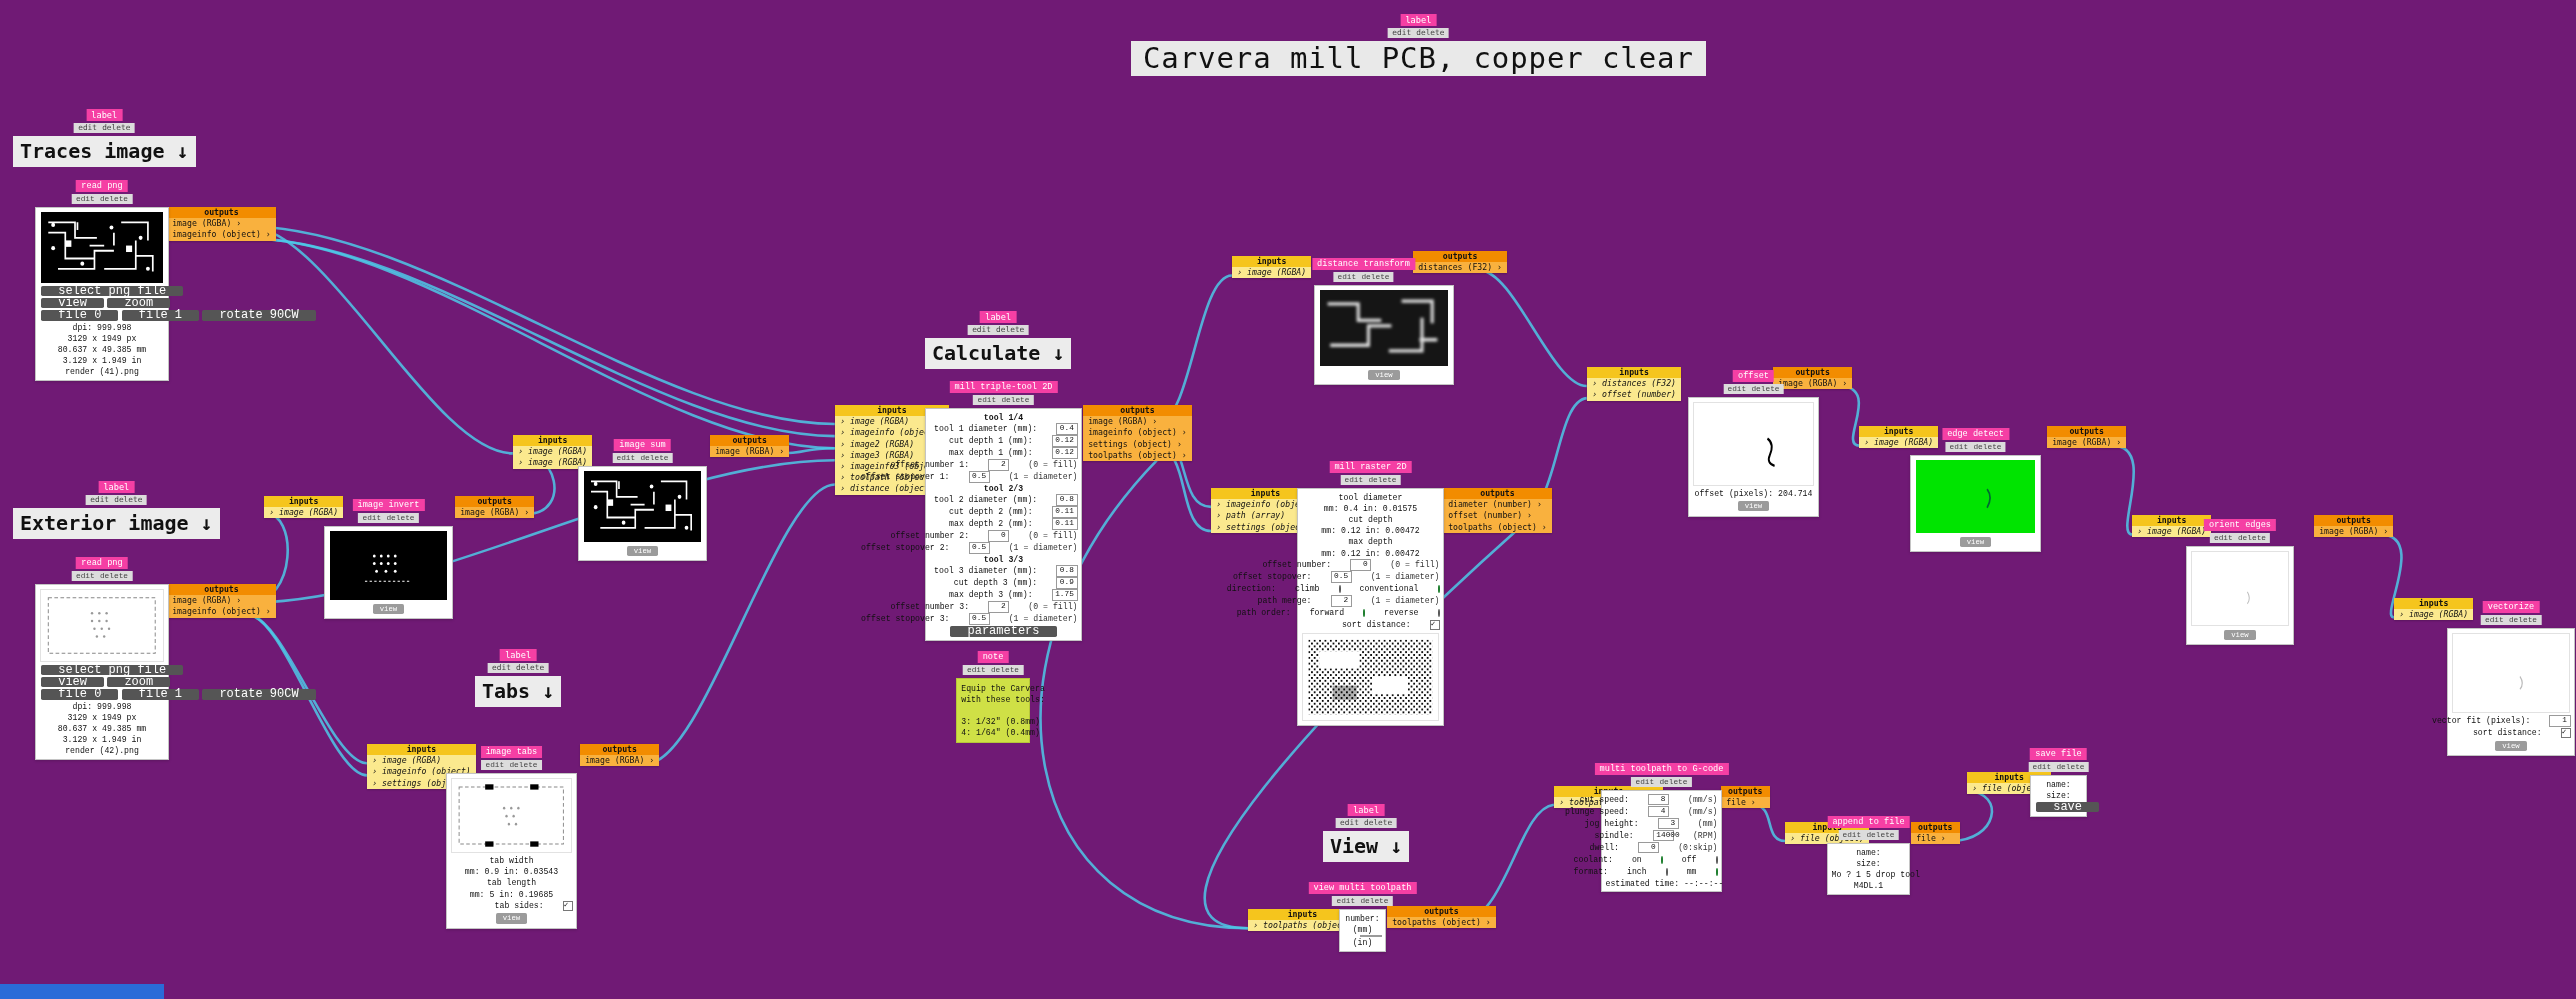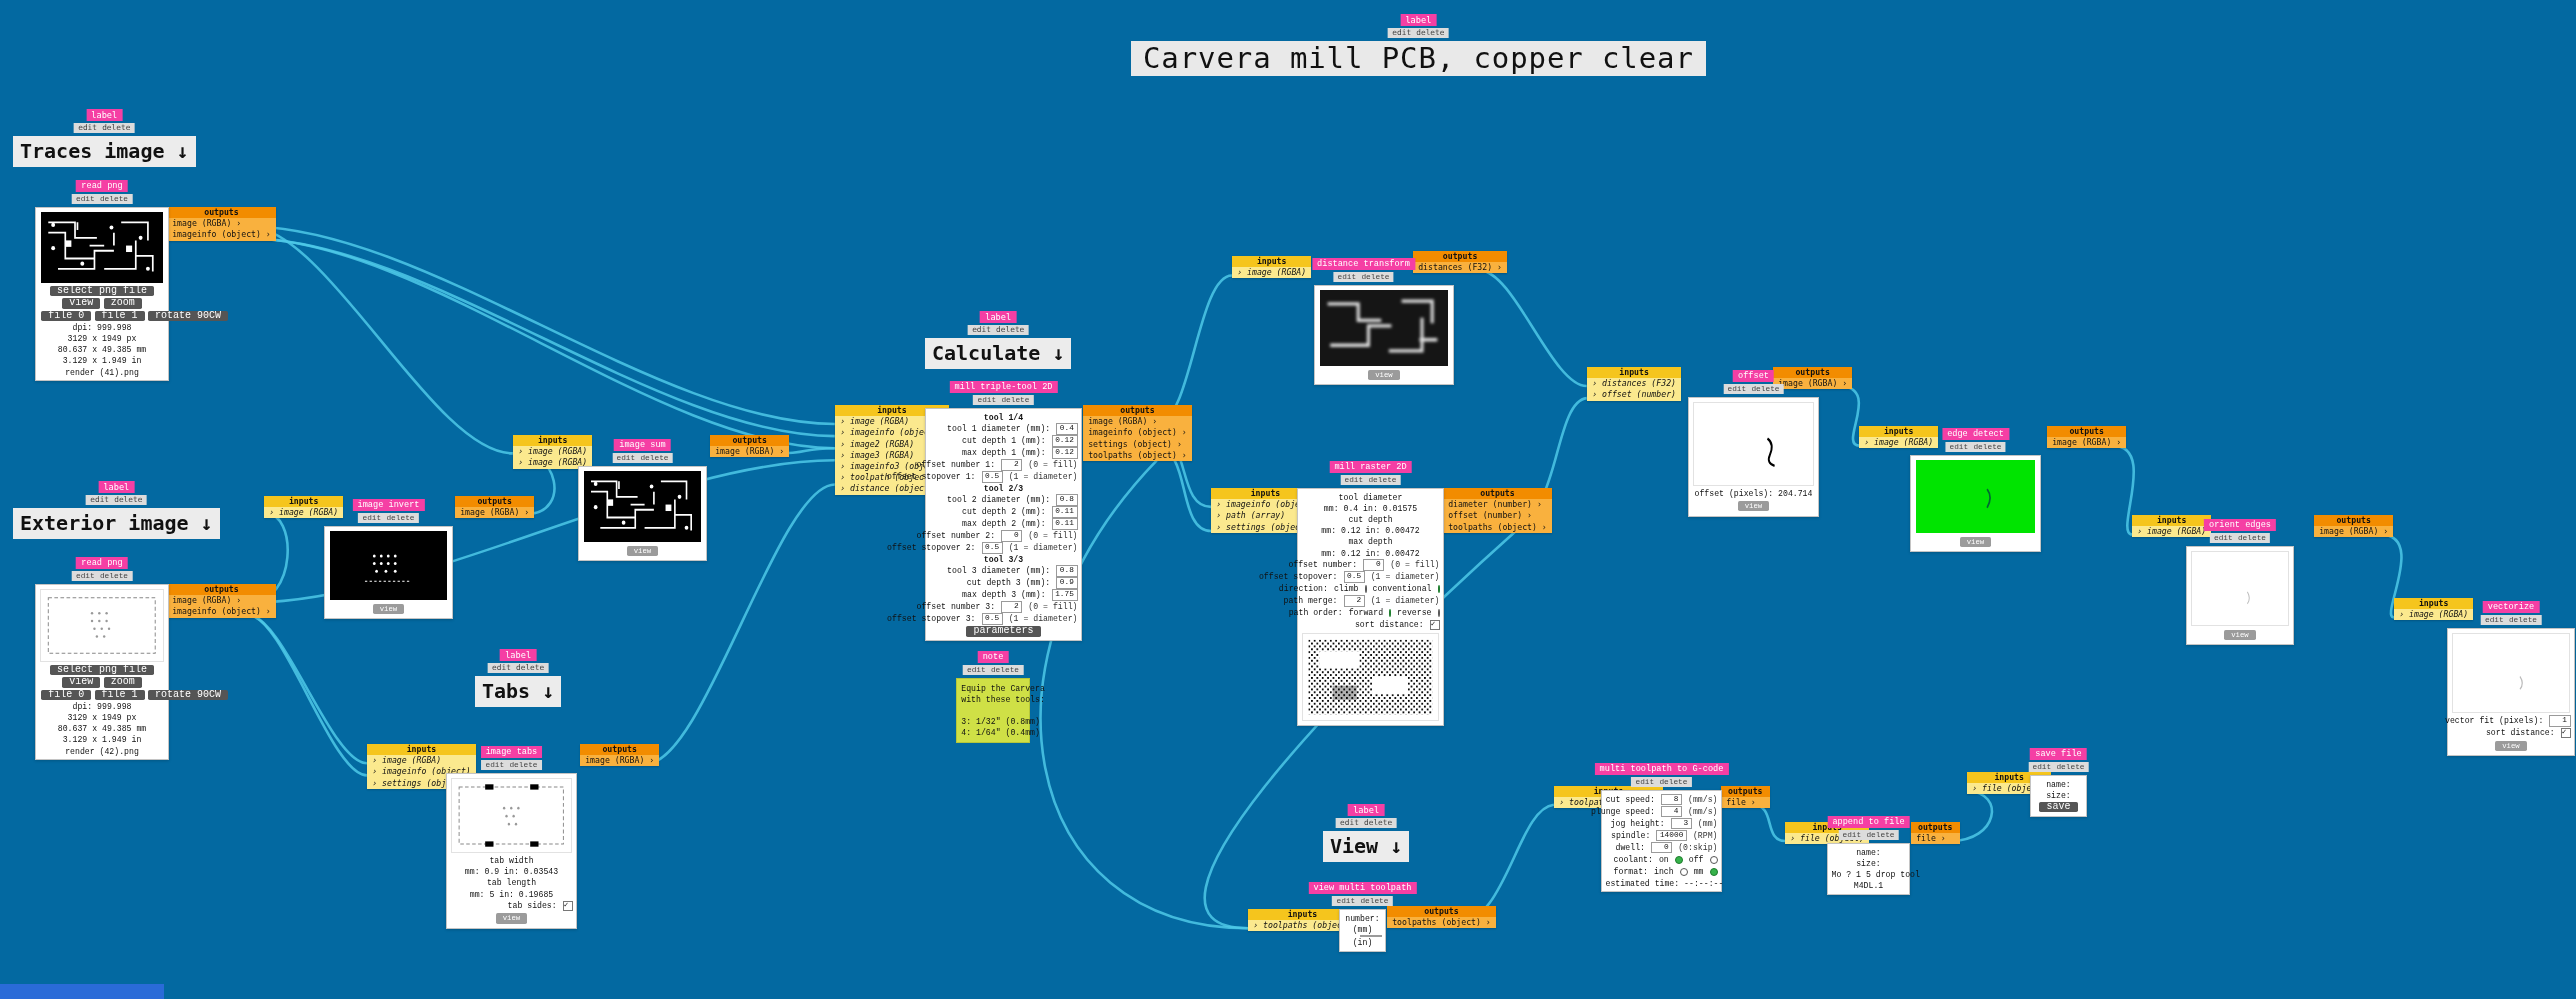--- a/index.html
+++ b/index.html
@@ -1,17 +1,17 @@
 <!DOCTYPE html>
 <html style="--accent-pink: #f53fa4; --inputs-header: #f5c51d; --inputs-row: #fbe98e; --outputs-header: #f28c00; --outputs-row: #f9b13e; --wire: #4ec9e8; --note-bg: #cfe046; --edge-green: #00e400;font-size:14px"><head>
 <meta charset="utf-8">
 <style>
   html,body{margin:0;padding:0;background:#fff;}
   body{font-family:"DejaVu Sans Mono","Liberation Mono",monospace;color:#111;}
-  .canvas{position:relative;width:2576px;height:1000px;background:#0369a1;overflow:hidden;}
+  .canvas{position:relative;width:2576px;height:1000px;background:#701a75;overflow:hidden;}
   #wires{position:absolute;left:0;top:0;width:2576px;height:1000px;z-index:0;}
   .wire{fill:none;stroke:var(--wire,#4ec9e8);stroke-width:3;opacity:.85;}
 
   .badges{position:absolute;bottom:100%;left:50%;transform:translateX(-50%);
           margin-bottom:2.6px;display:flex;flex-direction:column;align-items:center;gap:1.7px;white-space:nowrap;z-index:3;}
   .badge-pink{background:var(--accent-pink,#f53fa4);color:#fff;font-size:8.6px;line-height:12px;padding:0 5.2px;}
   .editdel{background:#dcdcdc;color:#444;font-size:7.8px;line-height:10.4px;padding:0 4.3px;display:inline-flex;gap:5.2px;}
   .edlink{cursor:pointer;}
 
   .heading-group{position:absolute;z-index:2;}
@@ -20,24 +20,24 @@
   .title-group{position:absolute;left:1131px;top:41px;z-index:2;}
   .title-text{font-size:29px;line-height:33px;background:#e9e9e9;padding:0.9px 12px;letter-spacing:0.9px;white-space:nowrap;}
 
   .node-group{position:absolute;z-index:2;font-family:Liberation Mono, monospace;}
   .node-body{background:#fff;border:0.9px solid #c4c4c4;box-shadow:0 0.9px 2.6px rgba(0,0,0,.18);padding:2.6px 3.5px;}
   .note-body{background:var(--note-bg,#cfe046);border:0.9px solid #b5c63a;padding:3.5px 4.3px;text-align:center;}
 
   .row{font-size:8.2px;line-height:11.2px;white-space:nowrap;}
   .center{text-align:center;}
   .hdr{font-weight:bold;text-align:center;}
-  .fieldrow{display:flex;justify-content:flex-end;align-items:center;gap:6px;font-size:8.2px;line-height:12px;white-space:nowrap;}
+  .fieldrow{display:flex;justify-content:flex-end;align-items:center;gap:19px;font-size:8.2px;line-height:12px;white-space:nowrap;}
   .valbox{background:#fff;border:0.9px solid #9a9a9a;min-width:14px;padding:0 2.6px;font-size:7.8px;line-height:9.5px;display:inline-block;text-align:right;}
   .suffix{color:#333;}
-  .dbtn{background:#555;color:#fff;border-radius:1.7px;font-size:10px;line-height:10.4px;padding:0 7px;display:inline-block;margin:0.9px 1.7px;cursor:pointer;}
+  .dbtn{background:#555;color:#fff;border-radius:1.7px;font-size:12px;line-height:10.4px;padding:0 17px;display:inline-block;margin:0.9px 1.7px;cursor:pointer;}
   .gbtn{background:#9b9b9b;color:#fff;border-radius:1.7px;font-size:7.3px;line-height:10.4px;padding:0 7px;display:inline-block;margin:1.7px;cursor:pointer;}
   .radio{width:6px;height:6px;border:0.9px solid #555;border-radius:50%;display:inline-block;background:#fff;}
   .radio.on{background:#36b24a;border-color:#1d7c2d;}
   .cb{width:7.8px;height:7.8px;border:0.9px solid #777;display:inline-block;background:#fff;position:relative;}
   .cb.on::after{content:"✓";position:absolute;top:-2.6px;left:0;font-size:7.8px;}
 
   .iobox{position:absolute;z-index:2;font-size:8.2px;line-height:11.2px;box-shadow:0 0.9px 1.7px rgba(0,0,0,.2);}
   .iobox .io-hdr{text-align:center;font-weight:bold;padding:0 7px;}
   .iobox .io-row{padding:0 5.2px;white-space:nowrap;cursor:pointer;}
   .iobox.inputs .io-hdr{background:var(--inputs-header,#f5c51d);}

